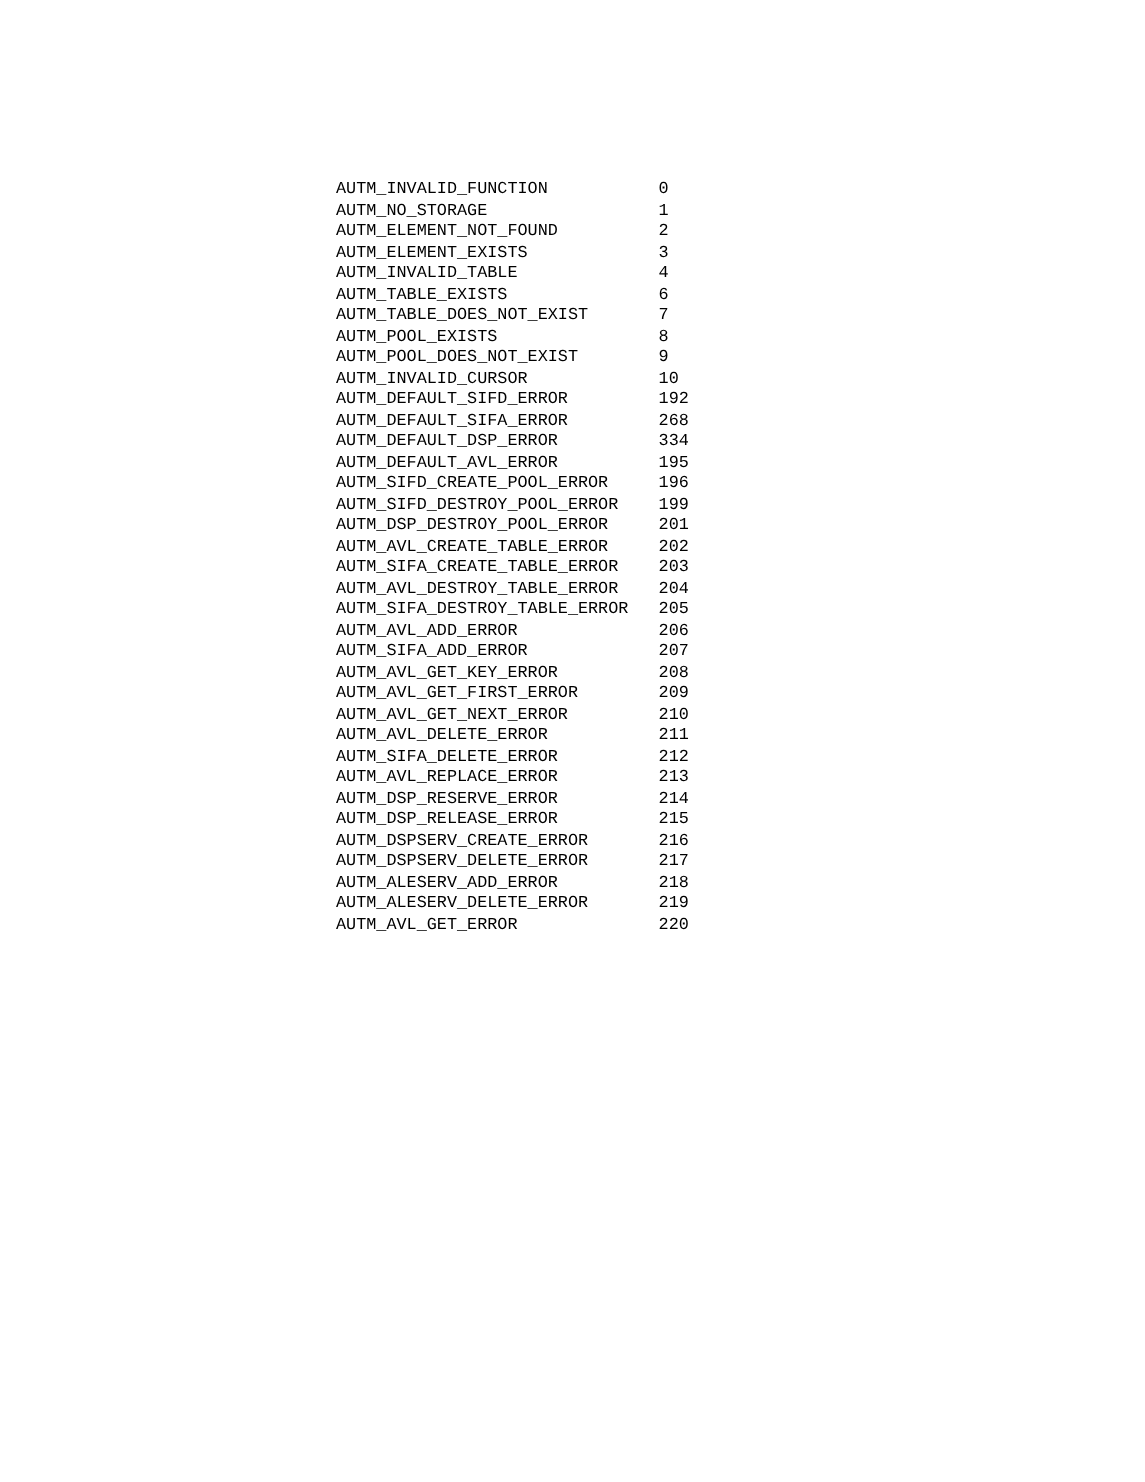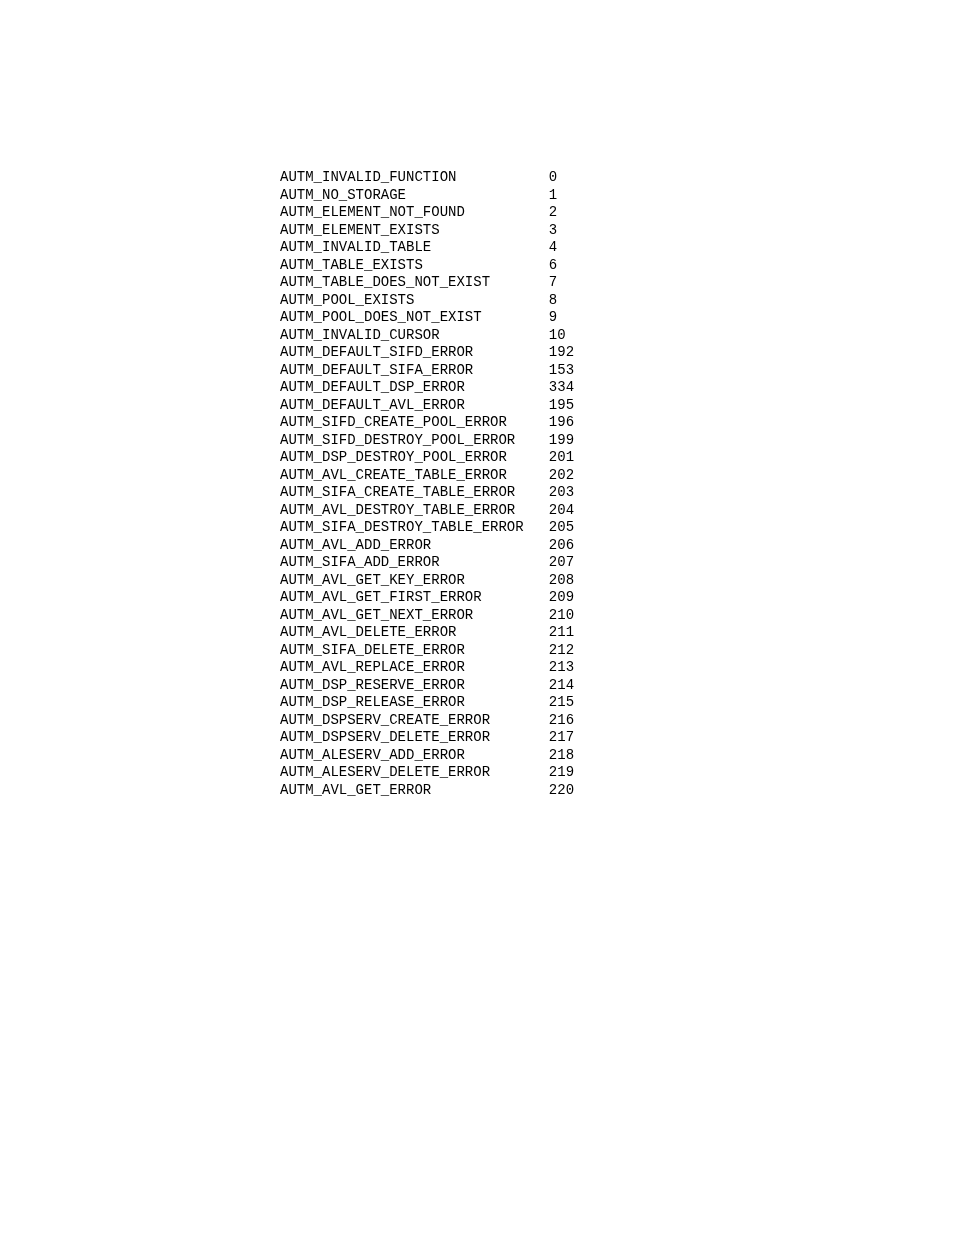--- a/index.html
+++ b/index.html
@@ -9,21 +9,20 @@
       width: 954px;
       height: 1235px;
       font-family: "Courier New", Courier, monospace;
       font-size: 14px;
       color: #000000;
       line-height: 1.25;
     }
     .container {
       padding-top: 150px;
       padding-left: 280px;
-      margin-top: 19px;
     }
     .row {
       white-space: pre;
     }
     .name {
       display: inline-block;
       width: 32ch;
     }
     .value {
       display: inline-block;
@@ -37,21 +36,21 @@
     <div class="row"><span class="name">AUTM_NO_STORAGE</span><span class="value">1</span></div>
     <div class="row"><span class="name">AUTM_ELEMENT_NOT_FOUND</span><span class="value">2</span></div>
     <div class="row"><span class="name">AUTM_ELEMENT_EXISTS</span><span class="value">3</span></div>
     <div class="row"><span class="name">AUTM_INVALID_TABLE</span><span class="value">4</span></div>
     <div class="row"><span class="name">AUTM_TABLE_EXISTS</span><span class="value">6</span></div>
     <div class="row"><span class="name">AUTM_TABLE_DOES_NOT_EXIST</span><span class="value">7</span></div>
     <div class="row"><span class="name">AUTM_POOL_EXISTS</span><span class="value">8</span></div>
     <div class="row"><span class="name">AUTM_POOL_DOES_NOT_EXIST</span><span class="value">9</span></div>
     <div class="row"><span class="name">AUTM_INVALID_CURSOR</span><span class="value">10</span></div>
     <div class="row"><span class="name">AUTM_DEFAULT_SIFD_ERROR</span><span class="value">192</span></div>
-    <div class="row"><span class="name">AUTM_DEFAULT_SIFA_ERROR</span><span class="value">153</span></div>
+    <div class="row"><span class="name">AUTM_DEFAULT_SIFA_ERROR</span><span class="value">268</span></div>
     <div class="row"><span class="name">AUTM_DEFAULT_DSP_ERROR</span><span class="value">334</span></div>
     <div class="row"><span class="name">AUTM_DEFAULT_AVL_ERROR</span><span class="value">195</span></div>
     <div class="row"><span class="name">AUTM_SIFD_CREATE_POOL_ERROR</span><span class="value">196</span></div>
     <div class="row"><span class="name">AUTM_SIFD_DESTROY_POOL_ERROR</span><span class="value">199</span></div>
     <div class="row"><span class="name">AUTM_DSP_DESTROY_POOL_ERROR</span><span class="value">201</span></div>
     <div class="row"><span class="name">AUTM_AVL_CREATE_TABLE_ERROR</span><span class="value">202</span></div>
     <div class="row"><span class="name">AUTM_SIFA_CREATE_TABLE_ERROR</span><span class="value">203</span></div>
     <div class="row"><span class="name">AUTM_AVL_DESTROY_TABLE_ERROR</span><span class="value">204</span></div>
     <div class="row"><span class="name">AUTM_SIFA_DESTROY_TABLE_ERROR</span><span class="value">205</span></div>
     <div class="row"><span class="name">AUTM_AVL_ADD_ERROR</span><span class="value">206</span></div>

